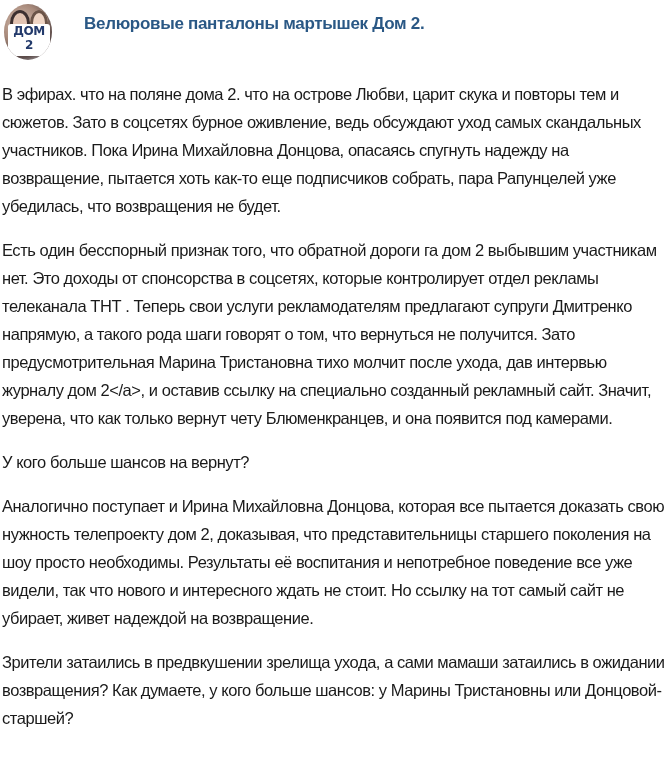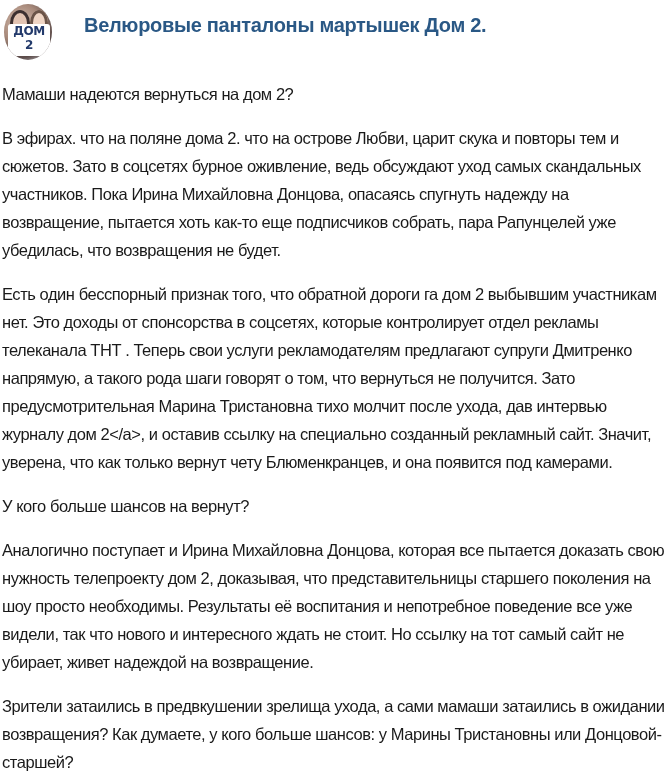--- a/index.html
+++ b/index.html
@@ -5,36 +5,35 @@
   html, body { margin:0; padding:0; background:#ffffff; }
   body { width:670px; height:774px; overflow:hidden; font-family:"Liberation Sans", sans-serif; }
   .header { position:relative; height:62px; }
   .avatar { position:absolute; left:4px; top:4px; width:48px; height:56px; border-radius:50%;
     background: radial-gradient(circle at 35% 35%, #d9c2b5 0%, #a88a7b 40%, #5a4a48 70%, #e7eaf0 100%);
     overflow:hidden; }
   .avatar .face1 { position:absolute; left:6px; top:6px; width:20px; height:26px; border-radius:50%; background:#e2c3b2; box-shadow: inset 0 0 0 3px #3d3030; }
   .avatar .face2 { position:absolute; left:26px; top:6px; width:18px; height:26px; border-radius:50%; background:#efd5c4; box-shadow: inset 0 0 0 3px #6b5448; }
   .avatar .logo { position:absolute; left:4px; bottom:4px; width:42px; height:32px; background:#ffffff; border-radius:3px;
     font-family:"DejaVu Sans", sans-serif; font-weight:bold; font-size:12px; color:#233a6b; line-height:14px; text-align:center; letter-spacing:-0.5px; }
-  .title { position:absolute; left:84px; top:14px; font-size:20px; font-weight:bold; color:#2a5885; letter-spacing:-0.3px; white-space:nowrap;text-align:right; }
+  .title { position:absolute; left:84px; top:14px; font-size:17px; font-weight:bold; color:#2a5885; letter-spacing:-0.3px; white-space:nowrap;text-align:right; }
   .content { position:absolute; left:2px; top:80px; width:666px; color:#1a1a1a; font-size:16.5px; line-height:28px; letter-spacing:-0.45px; }
   .content p { margin:0 0 16px 0; }
 </style>
 </head>
 <body>
 
 <div class="header">
   <div class="avatar">
     <div class="face1"></div>
     <div class="face2"></div>
     <div class="logo">ДОМ 2</div>
   </div>
   <div class="title">Велюровые панталоны мартышек Дом 2.</div>
 </div>
 
 <div class="content">
-  <p>Мамаши надеются вернуться на дом 2?</p>
   <p>В эфирах. что на поляне дома 2. что на острове Любви, царит скука и повторы тем и сюжетов. Зато в соцсетях бурное оживление, ведь обсуждают уход самых скандальных участников. Пока Ирина Михайловна Донцова, опасаясь спугнуть надежду на возвращение, пытается хоть как-то еще подписчиков собрать, пара Рапунцелей уже убедилась, что возвращения не будет.</p>
   <p>Есть один бесспорный признак того, что обратной дороги га дом 2 выбывшим участникам нет. Это доходы от спонсорства в соцсетях, которые контролирует отдел рекламы телеканала ТНТ . Теперь свои услуги рекламодателям предлагают супруги Дмитренко напрямую, а такого рода шаги говорят о том, что вернуться не получится. Зато предусмотрительная Марина Тристановна тихо молчит после ухода, дав интервью журналу дом 2&lt;/a&gt;, и оставив ссылку на специально созданный рекламный сайт. Значит, уверена, что как только вернут чету Блюменкранцев, и она появится под камерами.</p>
   <p>У кого больше шансов на вернут?</p>
   <p>Аналогично поступает и Ирина Михайловна Донцова, которая все пытается доказать свою нужность телепроекту дом 2, доказывая, что представительницы старшего поколения на шоу просто необходимы. Результаты её воспитания и непотребное поведение все уже видели, так что нового и интересного ждать не стоит. Но ссылку на тот самый сайт не убирает, живет надеждой на возвращение.</p>
   <p>Зрители затаились в предвкушении зрелища ухода, а сами мамаши затаились в ожидании возвращения? Как думаете, у кого больше шансов: у Марины Тристановны или Донцовой-старшей?</p>
 </div>
 
 </body></html>

